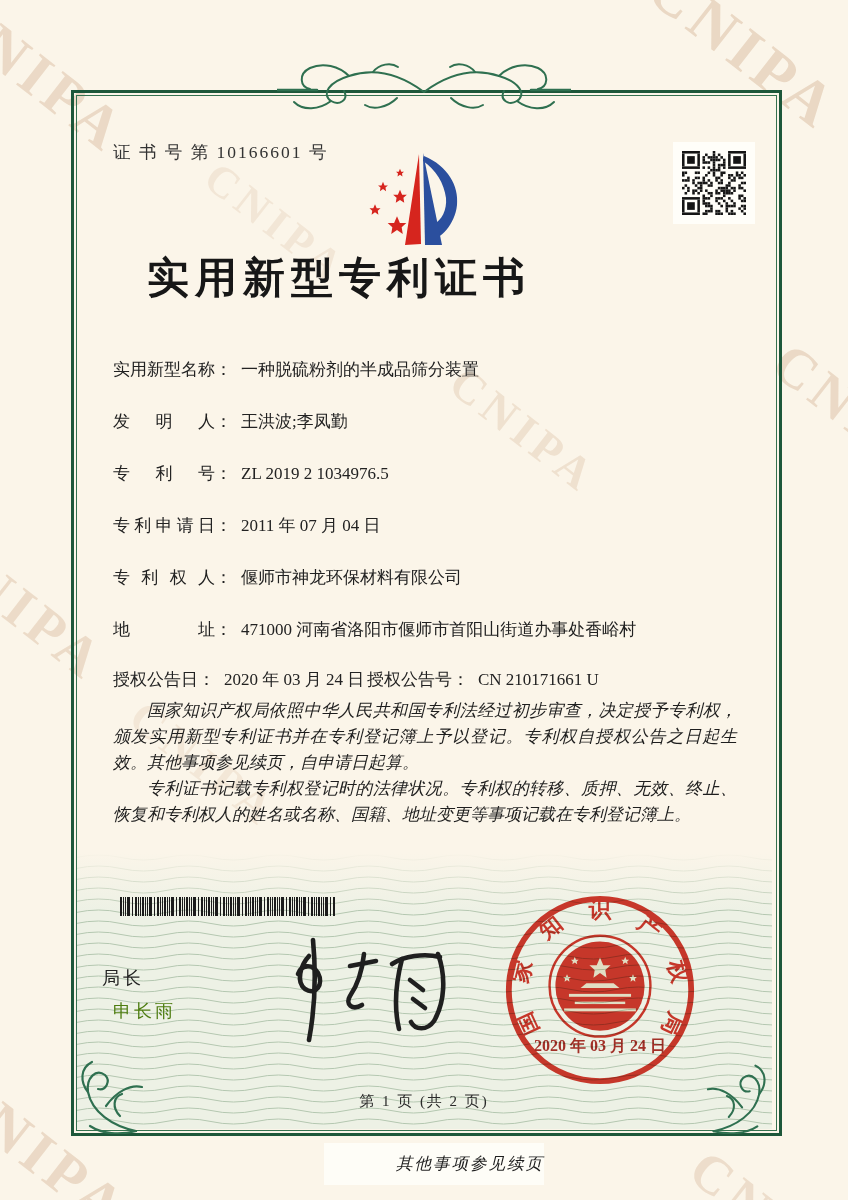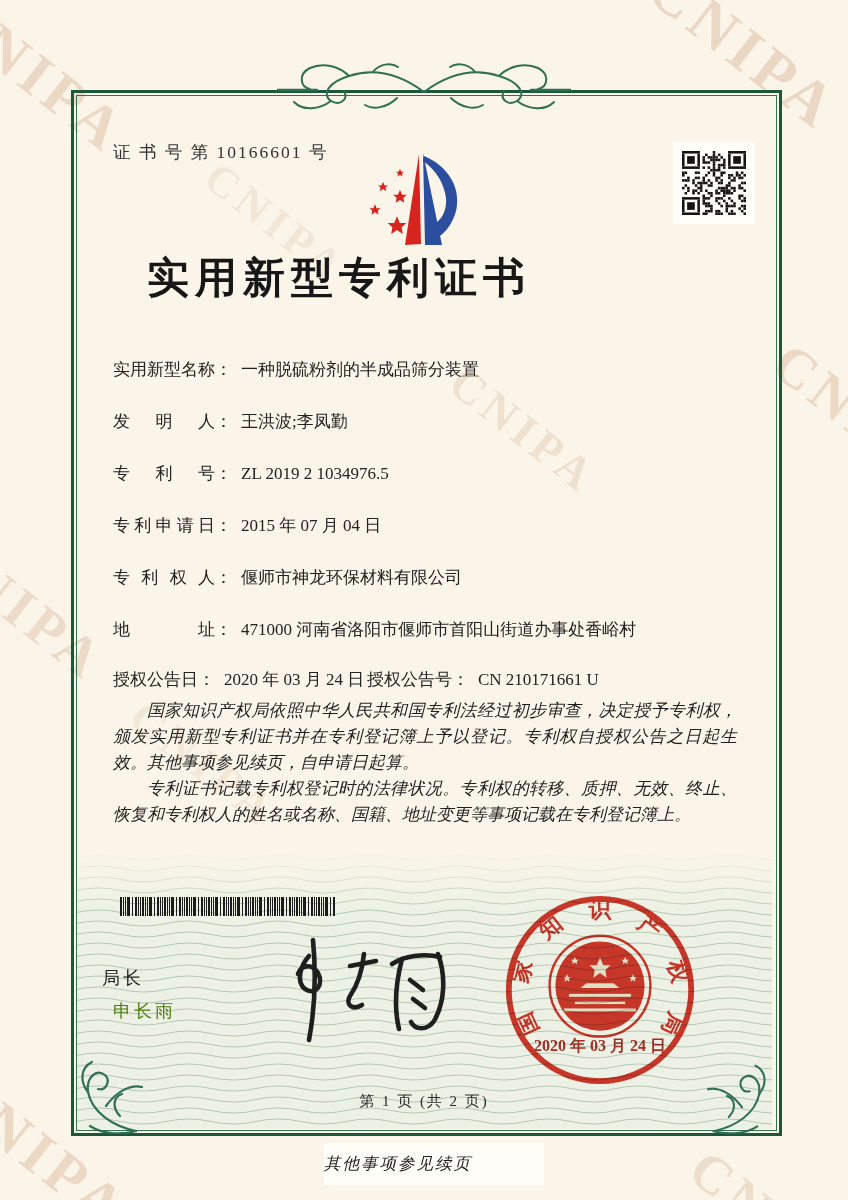--- a/index.html
+++ b/index.html
@@ -34,21 +34,21 @@
   .body-text p{margin:0;text-indent:2em;}
   
   .barcode{position:absolute;left:120px;top:897px;width:218px;height:19px;}
   .signer-title{position:absolute;left:102px;top:966px;font-size:18px;letter-spacing:3px;color:#222;}
   .signer-name{position:absolute;left:113px;top:999px;font-size:18px;letter-spacing:3px;color:#4d7c0f;}
   .signature{position:absolute;left:252px;top:932px;width:225px;height:118px;}
   .seal{position:absolute;left:503px;top:893px;width:194px;height:194px;mix-blend-mode:multiply;opacity:.93;}
   .page-info{position:absolute;left:0;top:1092px;width:848px;text-align:center;font-size:15px;
              letter-spacing:2px;color:#2a2a2a;}
   .note-box{position:absolute;left:324px;top:1143px;width:220px;height:42px;background:#fefdf7;
-            display:flex;align-items:center;justify-content:flex-start;}
+            display:flex;align-items:center;justify-content:flex-end;}
   .note-box span{font-size:16.5px;font-style:italic;letter-spacing:2px;color:#1e1e1e;}
   
   .orn{position:absolute;}
 </style>
 </head>
 <body>
 
 <div class="page">
 
   <span class="wm" style="left:-30px;top:-20px;font-size:60px;opacity:.30">CNIPA</span>
@@ -338,21 +338,21 @@
   <div class="field-row" style="top:410px">
     <span class="f-label">发明人</span><span>：</span><span class="f-value">王洪波;李凤勤</span>
   </div>
   <div class="field-row" style="top:358px">
     <span class="f-label">实用新型名称</span><span>：</span><span class="f-value">一种脱硫粉剂的半成品筛分装置</span>
   </div>
   <div class="field-row" style="top:462px">
     <span class="f-label">专利号</span><span>：</span><span class="f-value">ZL 2019 2 1034976.5</span>
   </div>
   <div class="field-row" style="top:514px">
-    <span class="f-label">专利申请日</span><span>：</span><span class="f-value">2015 年 07 月 04 日</span>
+    <span class="f-label">专利申请日</span><span>：</span><span class="f-value">2011 年 07 月 04 日</span>
   </div>
   <div class="field-row" style="top:566px">
     <span class="f-label">专利权人</span><span>：</span><span class="f-value">偃师市神龙环保材料有限公司</span>
   </div>
   <div class="field-row" style="top:618px">
     <span class="f-label">地址</span><span>：</span><span class="f-value">471000 河南省洛阳市偃师市首阳山街道办事处香峪村</span>
   </div>
   <div class="field-row" style="top:668px">
     <span class="f-label nat">授权公告日</span><span>：</span><span class="f-value">2020 年 03 月 24 日</span>
     <span class="pair2">

